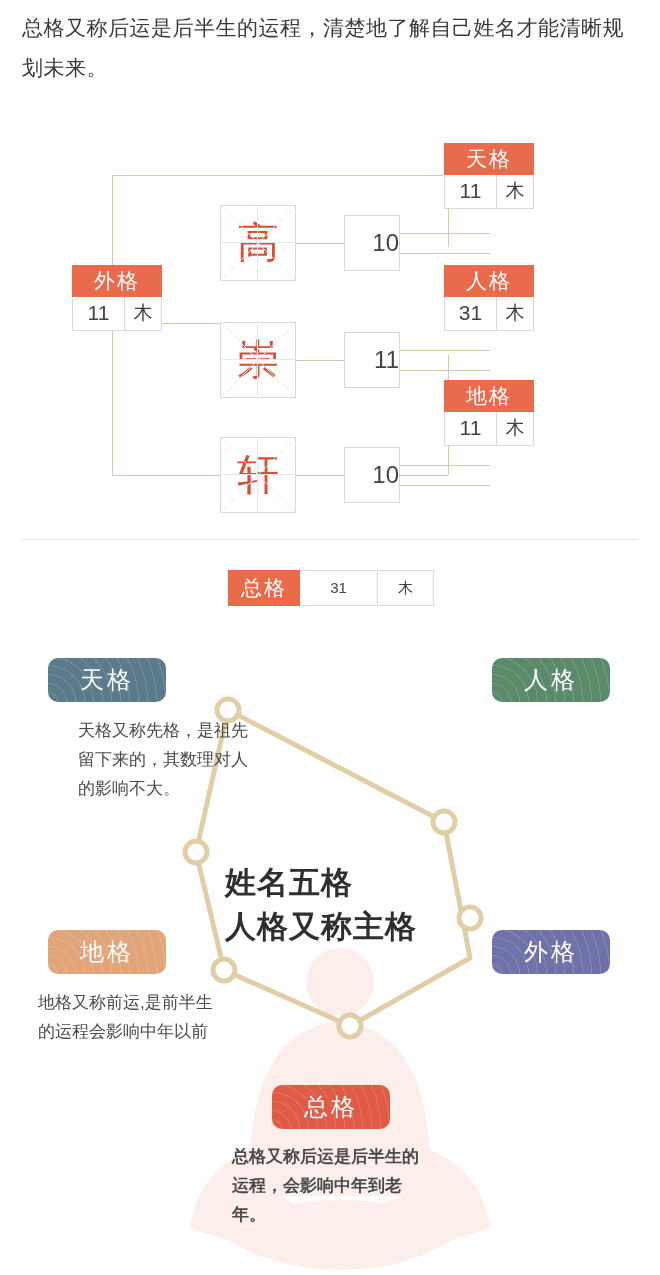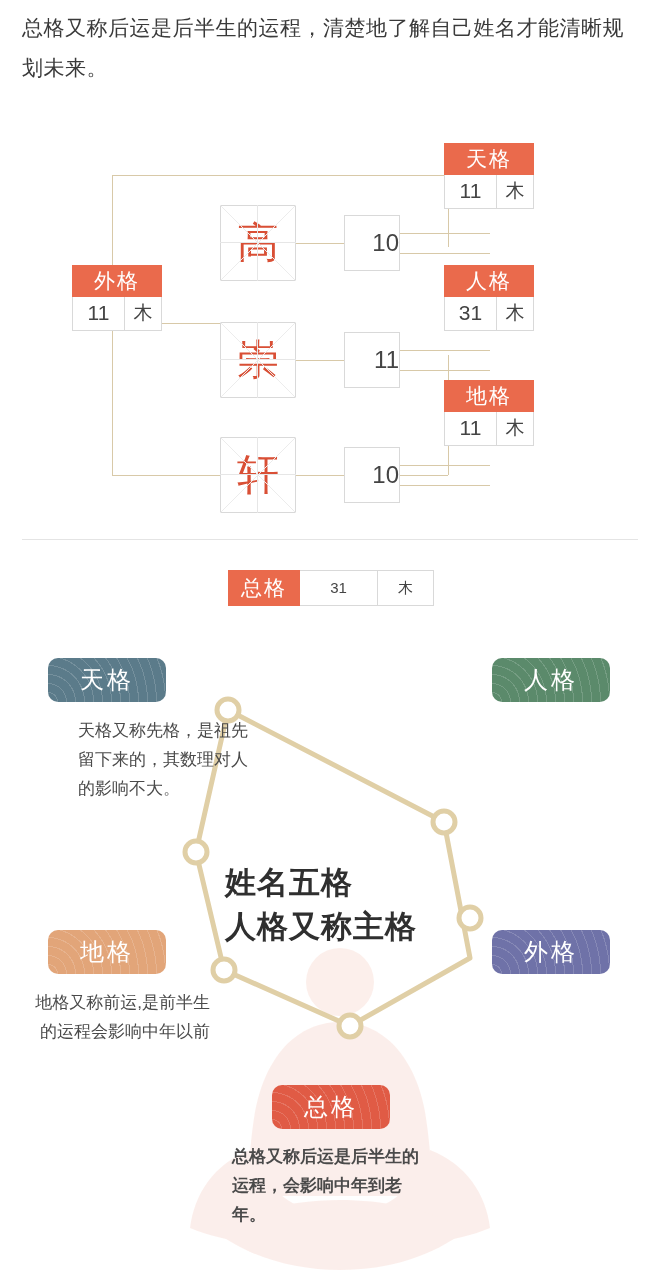--- a/index.html
+++ b/index.html
@@ -176,21 +176,21 @@
   }
 
   .desc {
     position: absolute;
     font-size: 17px;
     line-height: 29px;
     color: #4a4a4a;
   }
   .desc.tian { left: 36px;  top: 86px;  width: 170px; margin-left: 42px; }
   .desc.ren  { left: 474px; top: 86px;  width: 172px; }
-  .desc.di   { left: 22px;  top: 358px; width: 188px; text-align: right; }
+  .desc.di   { left: 38px;  top: 358px; width: 188px; }
   .desc.wai  { left: 474px; top: 358px; width: 172px; }
   .desc.zong { left: 232px; top: 512px; width: 192px; font-weight: bold; }
 
   .center-title {
     position: absolute;
     left: 225px; top: 196px;
     width: 220px;
     text-align: left;
     font-size: 31px;
     line-height: 44px;

